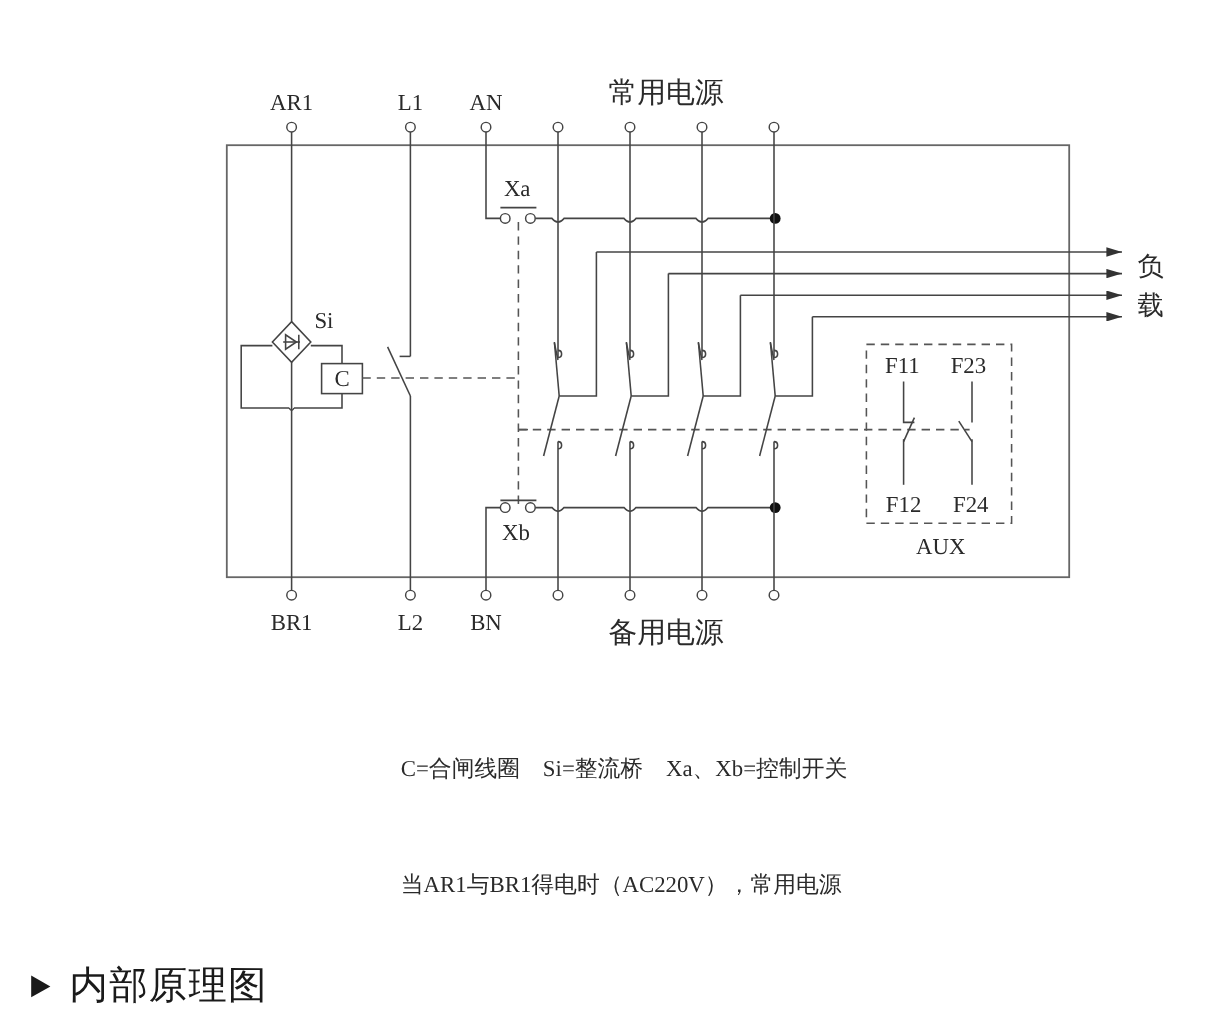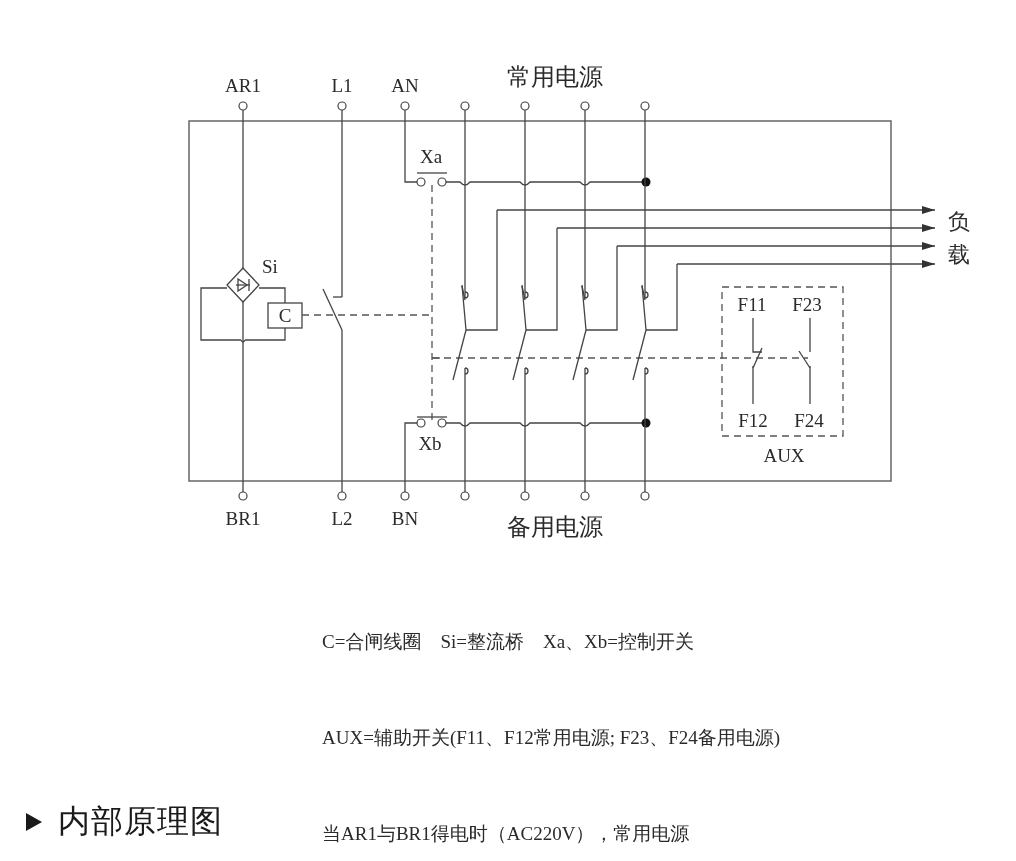--- a/index.html
+++ b/index.html
@@ -1,21 +1,21 @@
 <!DOCTYPE html>
 <html><head>
 <meta charset="utf-8">
 <style>
   html, body { margin:0; padding:0; background:#ffffff; }
   body { width:1016px; height:861px; position:relative; overflow:hidden; font-family:"DejaVu Serif", serif; }
   #diagram { position:absolute; left:0; top:0; }
   .lbl { font-family:"Liberation Serif", "DejaVu Serif", serif; fill:#2a2a2a; }
   .cjk { font-family:"DejaVu Sans", sans-serif; fill:#2a2a2a; }
   .legend { position:absolute; left:322px; top:562px; font-family:"Liberation Serif", "DejaVu Serif", serif; font-size:19px; color:#2a2a2a; line-height:32px; white-space:pre; }
-  .legend div { height:32px; }
+  .legend div { height:32px;margin-left:12px; }
   .section-title { position:absolute; left:24px; top:800px; display:flex; align-items:center; }
   .section-title .arrow { width:0; height:0; border-top:9px solid transparent; border-bottom:9px solid transparent; border-left:16px solid #1a1a1a; margin-right:16px; margin-left:2px; }
   .section-title .text { font-family:Liberation Mono, monospace; font-size:32px; color:#1a1a1a; letter-spacing:1px; }
 </style>
 </head>
 <body>
 
 <svg id="diagram" width="1016" height="861" viewBox="0 0 1016 861" xmlns="http://www.w3.org/2000/svg">
   <defs>
     <marker id="arrowhead" markerWidth="10" markerHeight="6" refX="10" refY="3" orient="auto">
@@ -177,20 +177,19 @@
 
       <line x1="810" y1="318" x2="810" y2="352"></line>
       <line x1="799" y1="351" x2="810" y2="368"></line>
       <line x1="810" y1="366" x2="810" y2="404"></line>
     </g>
   </g>
 </svg>
 
 <div class="legend">
   <div>C=合闸线圈    Si=整流桥    Xa、Xb=控制开关</div>
-  <div>AUX=辅助开关(F11、F12常用电源; F23、F24备用电源)</div>
   <div>当AR1与BR1得电时（AC220V），常用电源</div>
 </div>
 
 <div class="section-title">
   <span class="arrow"></span>
   <span class="text">内部原理图</span>
 </div>
 
 </body></html>

